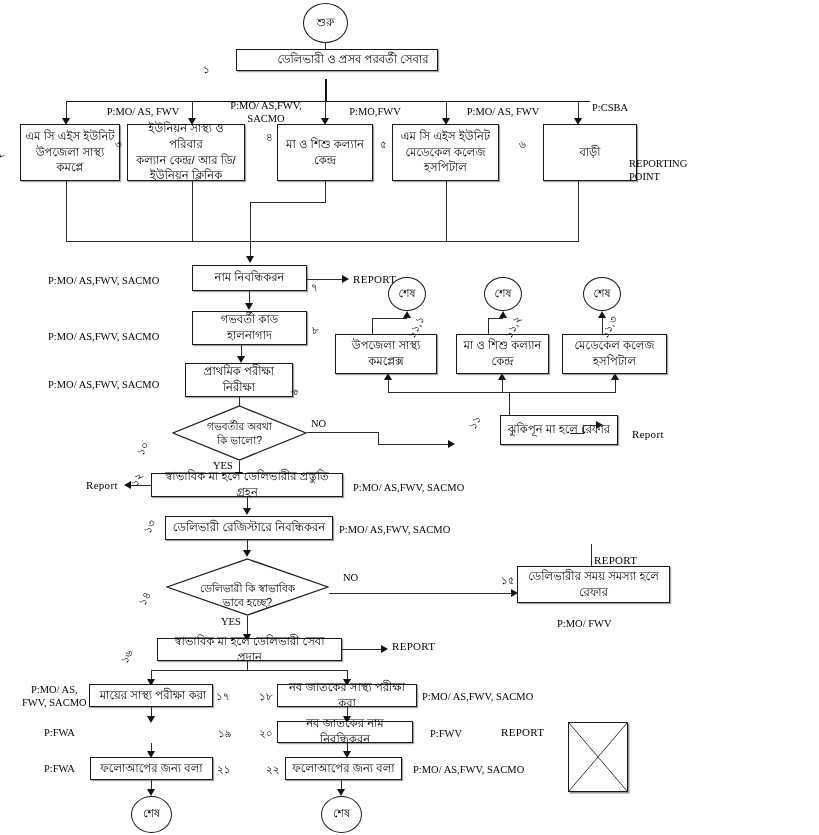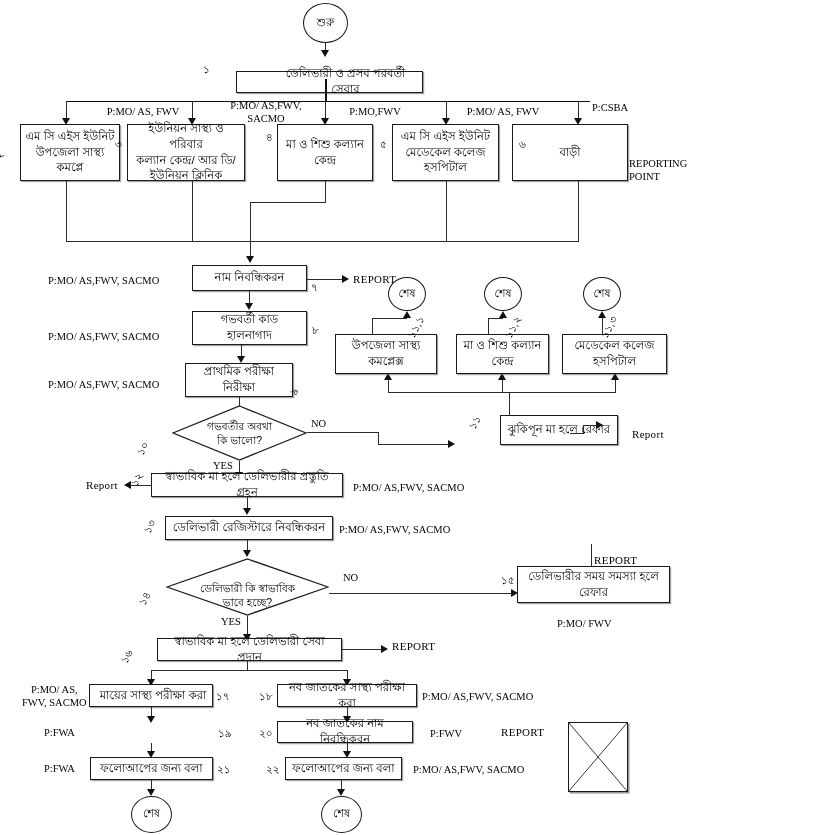--- a/index.html
+++ b/index.html
@@ -95,21 +95,21 @@
 <body>
 
 <div id="canvas">
 
   <div class="circle" style="left:303px;top:3px;width:45px;height:40px;">
     <span>শুরু</span>
   </div>
   <div class="ln lnv" style="left:325px;top:43px;height:13px;"></div>
   <div class="arw arw-d" style="left:320.5px;top:50px;"></div>
 
-  <div class="box" style="left:236px;top:71px;width:187px;height:22px;padding-left:36px;">
+  <div class="box" style="left:236px;top:49px;width:202px;height:22px;padding-left:36px;">
     <span>ডেলিভারী ও প্রসব পরবর্তী সেবার</span>
   </div>
   <div class="num" style="left:203px;top:62px;">১</div>
 
   <div class="ln lnv thick" style="left:325px;top:79px;height:23px;width:1.6px;"></div>
   <div class="ln lnh thick" style="left:66px;top:101px;width:524px;height:1.4px;"></div>
 
   <div class="ln lnv" style="left:66px;top:101px;height:22px;"></div>
   <div class="arw arw-d" style="left:61.5px;top:118px;"></div>
 
@@ -152,21 +152,21 @@
   </div>
   <div class="num" style="left:266px;top:130px;">৪</div>
 
   <div class="box multiline" style="left:392px;top:124px;width:107px;height:57px;">
     <span style="white-space:pre-line;">এম সি এইস ইউনিট
 মেডেকেল কলেজ
 হসপিটাল</span>
   </div>
   <div class="num" style="left:380px;top:137px;">৫</div>
 
-  <div class="box" style="left:512px;top:124px;width:116px;height:57px;">
+  <div class="box" style="left:543px;top:124px;width:94px;height:57px;">
     <span>বাড়ী</span>
   </div>
   <div class="num" style="left:519px;top:137px;">৬</div>
 
   <div class="lbl" style="left:629px;top:157px;"><span>REPORTING
 POINT</span></div>
 
   <div class="ln lnv" style="left:66px;top:181px;height:61px;"></div>
   <div class="ln lnv" style="left:192px;top:181px;height:61px;"></div>
   <div class="ln lnv" style="left:325px;top:181px;height:22px;"></div>

